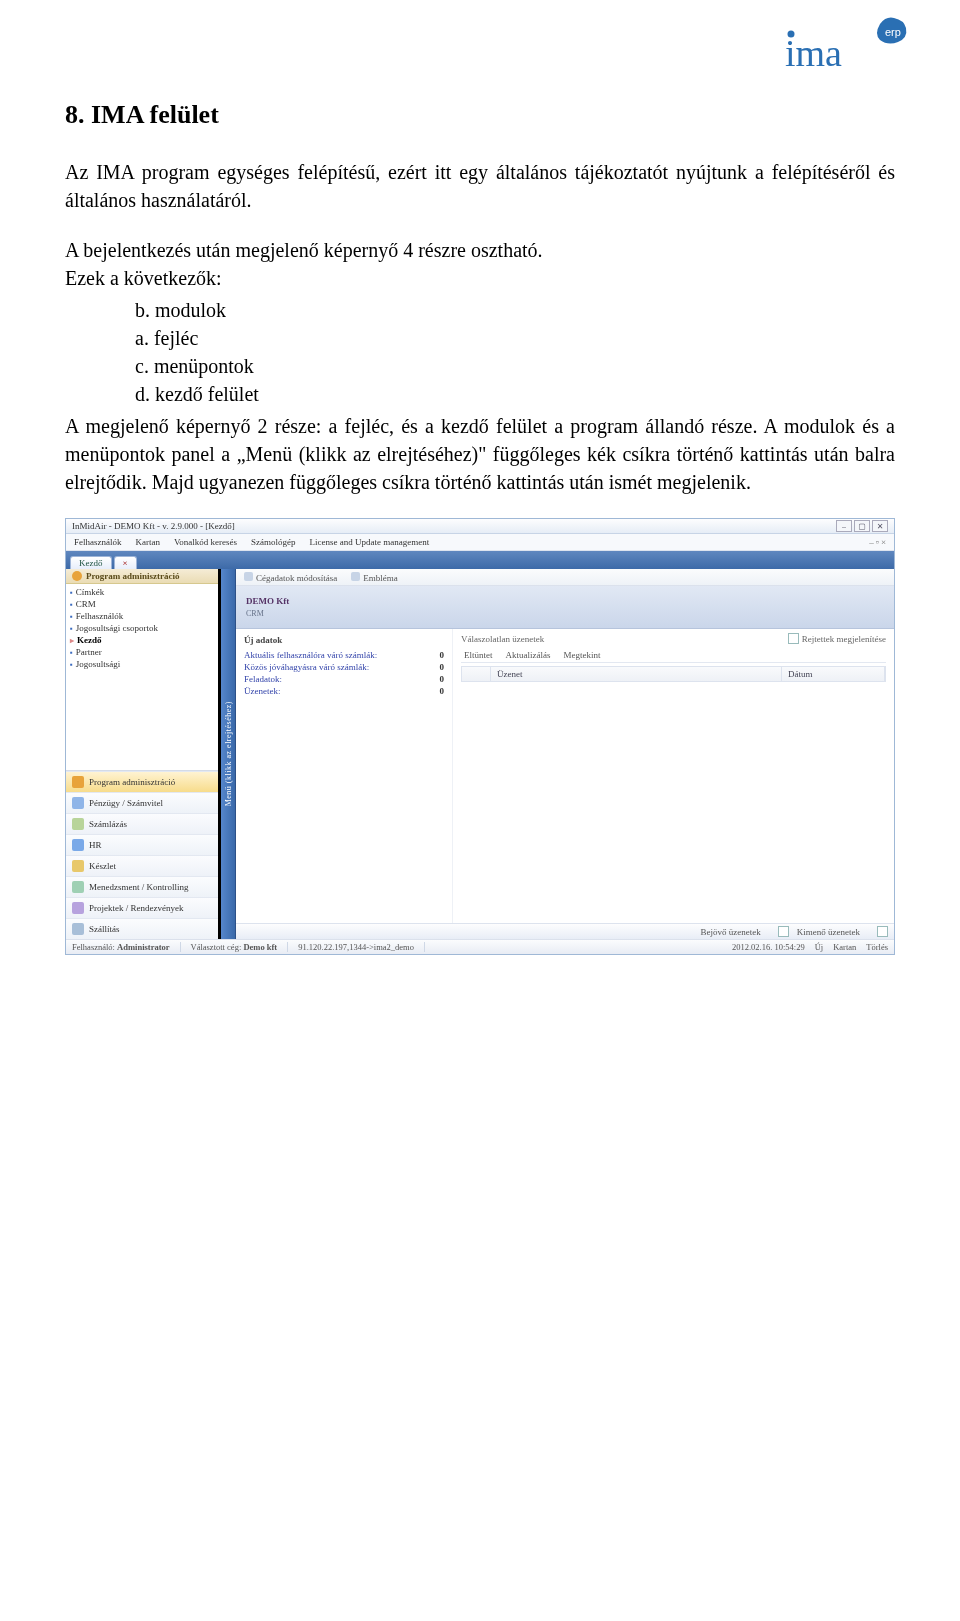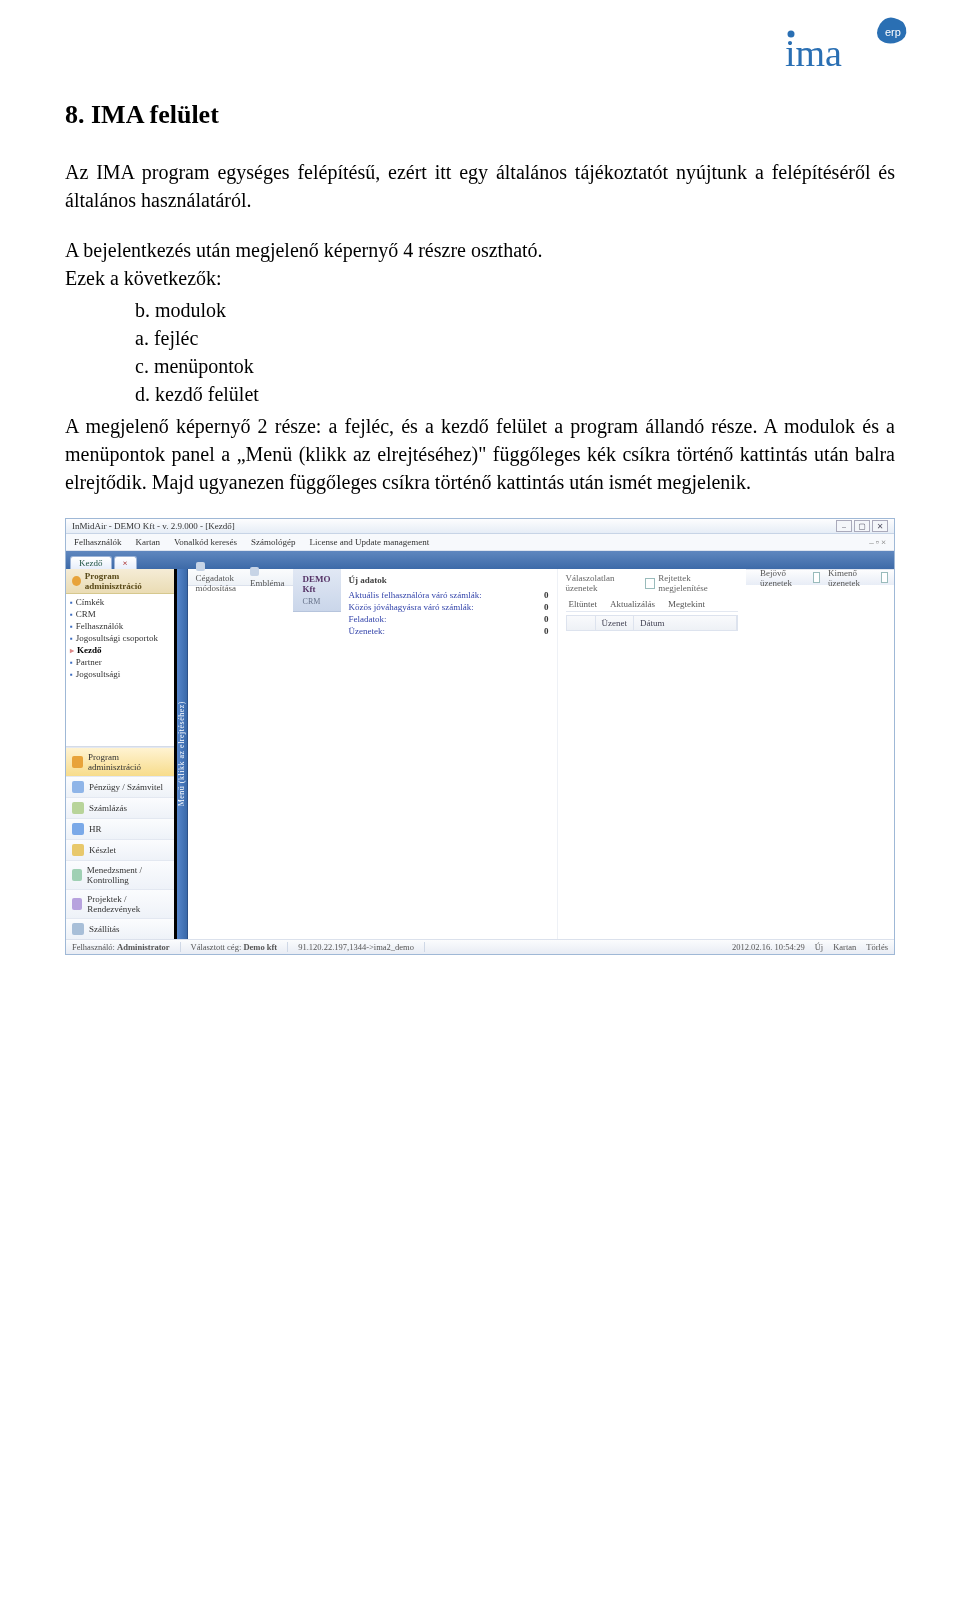--- a/index.html
+++ b/index.html
@@ -38,21 +38,21 @@
   .ic-pa{background:#e8a33a}
   .ic-fi{background:#8fb5e8}
   .ic-sz{background:#b8d49a}
   .ic-hr{background:#7aa9e8}
   .ic-ke{background:#e8c86b}
   .ic-mk{background:#9fd0b4}
   .ic-pr{background:#b7a2de}
   .ic-sl{background:#a8bfd8}
   .ss-vbar{width:14px;background:linear-gradient(90deg,#5586cc,#3a69a9);border-right:1px solid #2d5188;display:flex;align-items:center;justify-content:center}
   .ss-vbar span{writing-mode:vertical-rl;transform:rotate(180deg);color:#fff;font-size:8px;letter-spacing:0.5px}
-  .ss-main{flex:1;display:flex;}
+  .ss-main{flex:1;display:flex;flex-direction:column}
   .ss-toolbar{height:16px;background:linear-gradient(#fbfcfd,#eef2f7);border-bottom:1px solid #dbe1ec;display:flex;align-items:center;gap:14px;padding:0 8px;color:#555}
   .ss-toolbar .ic2{width:9px;height:9px;background:#c7d4e6;display:inline-block;margin-right:3px;border-radius:2px}
   .ss-band{height:34px;background:linear-gradient(#e1e8f4,#cad6ea);border-bottom:1px solid #b6c4dc;padding:4px 10px;display:flex;flex-direction:column;justify-content:center;gap:3px}
   .ss-band .t1{color:#536;font-weight:bold}
   .ss-band .t2{color:#67738a;font-size:8px}
   .ss-content{display:flex;flex:1}
   .ss-col{padding:4px 8px}
   .ss-col-left{width:200px;border-right:1px solid #eef1f6}
   .ss-sect{color:#444;font-weight:bold;margin:2px 0 4px 0}
   .ss-kv{display:flex;justify-content:space-between;font-size:9px;color:#666;padding:1px 0}

